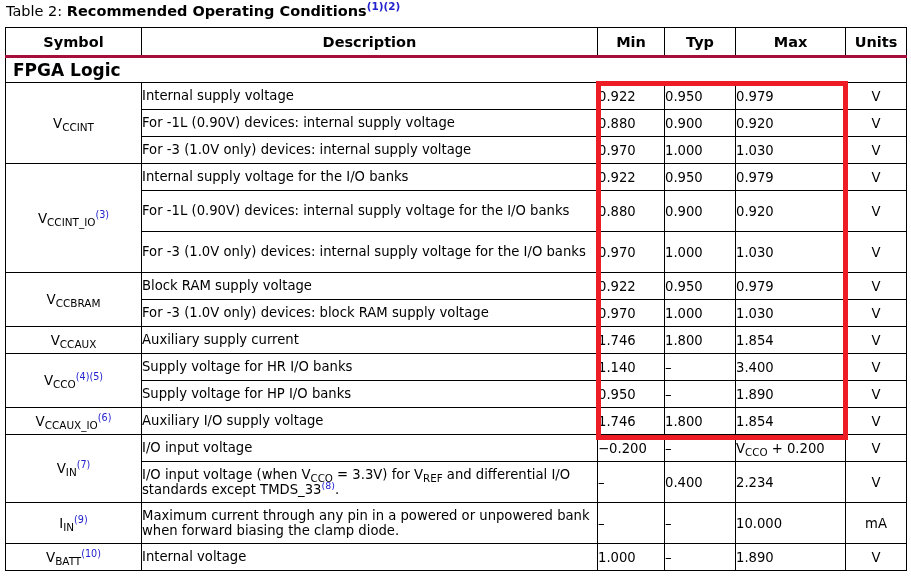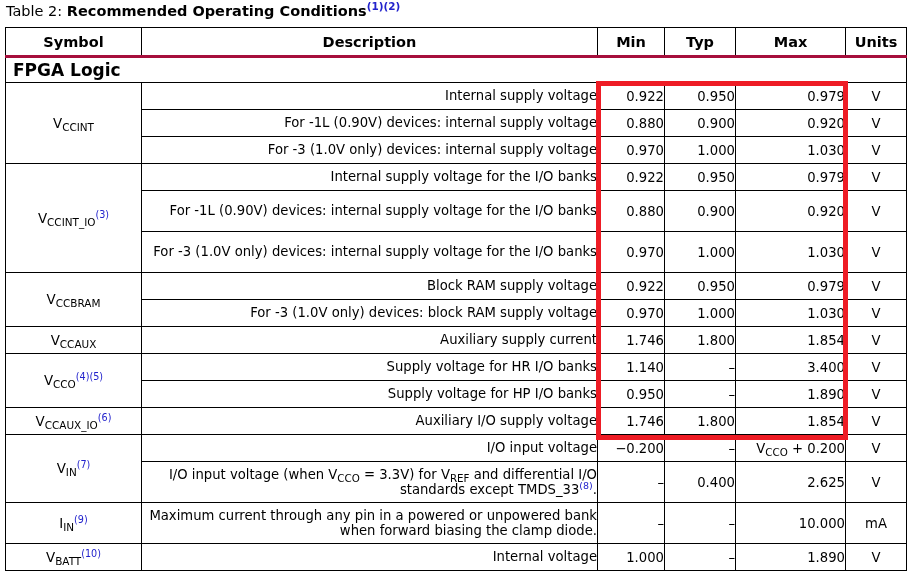--- a/index.html
+++ b/index.html
@@ -95,25 +95,25 @@
   }
 
   td.sym {
     padding-left: 6px;
     padding-right: 3px;
     font-size: 13.4px;
     text-align: center;
   }
   td.desc {
     padding: 2px 5px 2px 8px;
-    text-align: right;
+    text-align: left;
     line-height: 15.5px;
   }
   td.num {
-    text-align: right;
+    text-align: left;
     padding: 2px 3px;
     margin-top: 40px;
   }
   td.units {
     text-align: center;
     padding: 2px 3px;
   }
 
   sub.sb {
     font-size: 0.78em;
@@ -267,21 +267,21 @@
           <td class="desc">I/O input voltage</td>
           <td class="num">−0.200</td>
           <td class="num">–</td>
           <td class="num">V<sub class="sb">CCO</sub> + 0.200</td>
           <td class="units">V</td>
         </tr>
         <tr class="r2">
           <td class="desc">I/O input voltage (when V<sub class="sb">CCO</sub> = 3.3V) for V<sub class="sb">REF</sub> and differential I/O standards except TMDS_33<span class="fn-plain">(8)</span>.</td>
           <td class="num">–</td>
           <td class="num">0.400</td>
-          <td class="num">2.625</td>
+          <td class="num">2.234</td>
           <td class="units">V</td>
         </tr>
         <tr class="r2">
           <td class="sym" rowspan="1">I<sub class="sb">IN</sub><span class="fn-plain">(9)</span></td>
           <td class="desc">Maximum current through any pin in a powered or unpowered bank when forward biasing the clamp diode.</td>
           <td class="num">–</td>
           <td class="num">–</td>
           <td class="num">10.000</td>
           <td class="units">mA</td>
         </tr>

